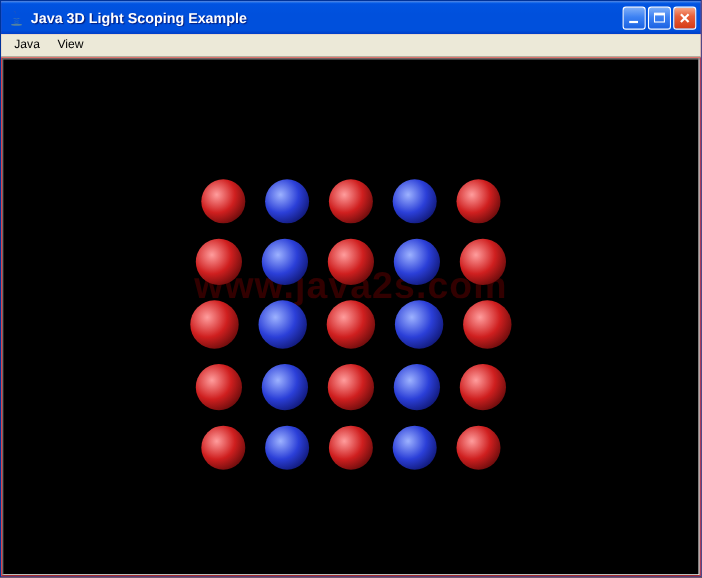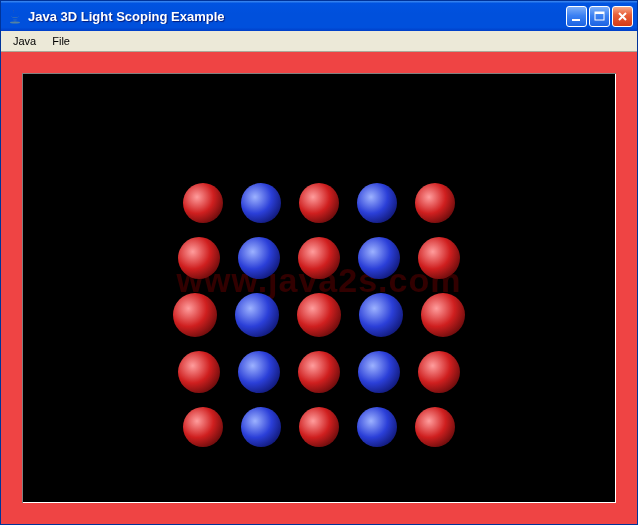--- a/index.html
+++ b/index.html
@@ -76,21 +76,21 @@
     gap: 0;
   }
   .menu-item {
     padding: 2px 8px;
     color: #000;
     cursor: default;
   }
   .content {
     flex: 1;
     background: #000;
-    margin: 21px;
+    margin: 1px;
     position: relative;
     overflow: hidden;
     box-shadow: inset 1px 1px 0 #808080, inset -1px -1px 0 #fff;
   }
   .watermark {
     position: absolute;
     left: 50%;
     top: 188px;
     transform: translateX(-50%);
     font-family: Arial, sans-serif;
@@ -145,21 +145,21 @@
       <div class="win-btn close">
         <svg width="11" height="11" viewBox="0 0 11 11">
             <path d="M2 2 L9 9 M9 2 L2 9" stroke="#fff" stroke-width="2"></path>
           </svg>
       </div>
     </div>
   </div>
 
   <div class="menubar">
     <div class="menu-item">Java</div>
-    <div class="menu-item">File</div>
+    <div class="menu-item">View</div>
   </div>
 
   <div class="content">
     <div class="watermark">www.java2s.com</div>
     <div class="sphere-grid" id="sphere-grid" style="top: 110px;">
         <div class="sphere-row" style="gap: 18px; justify-content: center; margin-bottom: 14px;">
           <div class="sphere" style="width: 40px; height: 40px; background: radial-gradient(circle at 35% 35%, rgb(255, 157, 157) 0%, rgb(207, 31, 31) 45%, rgb(42, 0, 0) 100%);"></div>
           <div class="sphere" style="width: 40px; height: 40px; background: radial-gradient(circle at 35% 35%, rgb(157, 178, 255) 0%, rgb(43, 63, 216) 45%, rgb(0, 0, 58) 100%);"></div>
           <div class="sphere" style="width: 40px; height: 40px; background: radial-gradient(circle at 35% 35%, rgb(255, 157, 157) 0%, rgb(207, 31, 31) 45%, rgb(42, 0, 0) 100%);"></div>
           <div class="sphere" style="width: 40px; height: 40px; background: radial-gradient(circle at 35% 35%, rgb(157, 178, 255) 0%, rgb(43, 63, 216) 45%, rgb(0, 0, 58) 100%);"></div>

